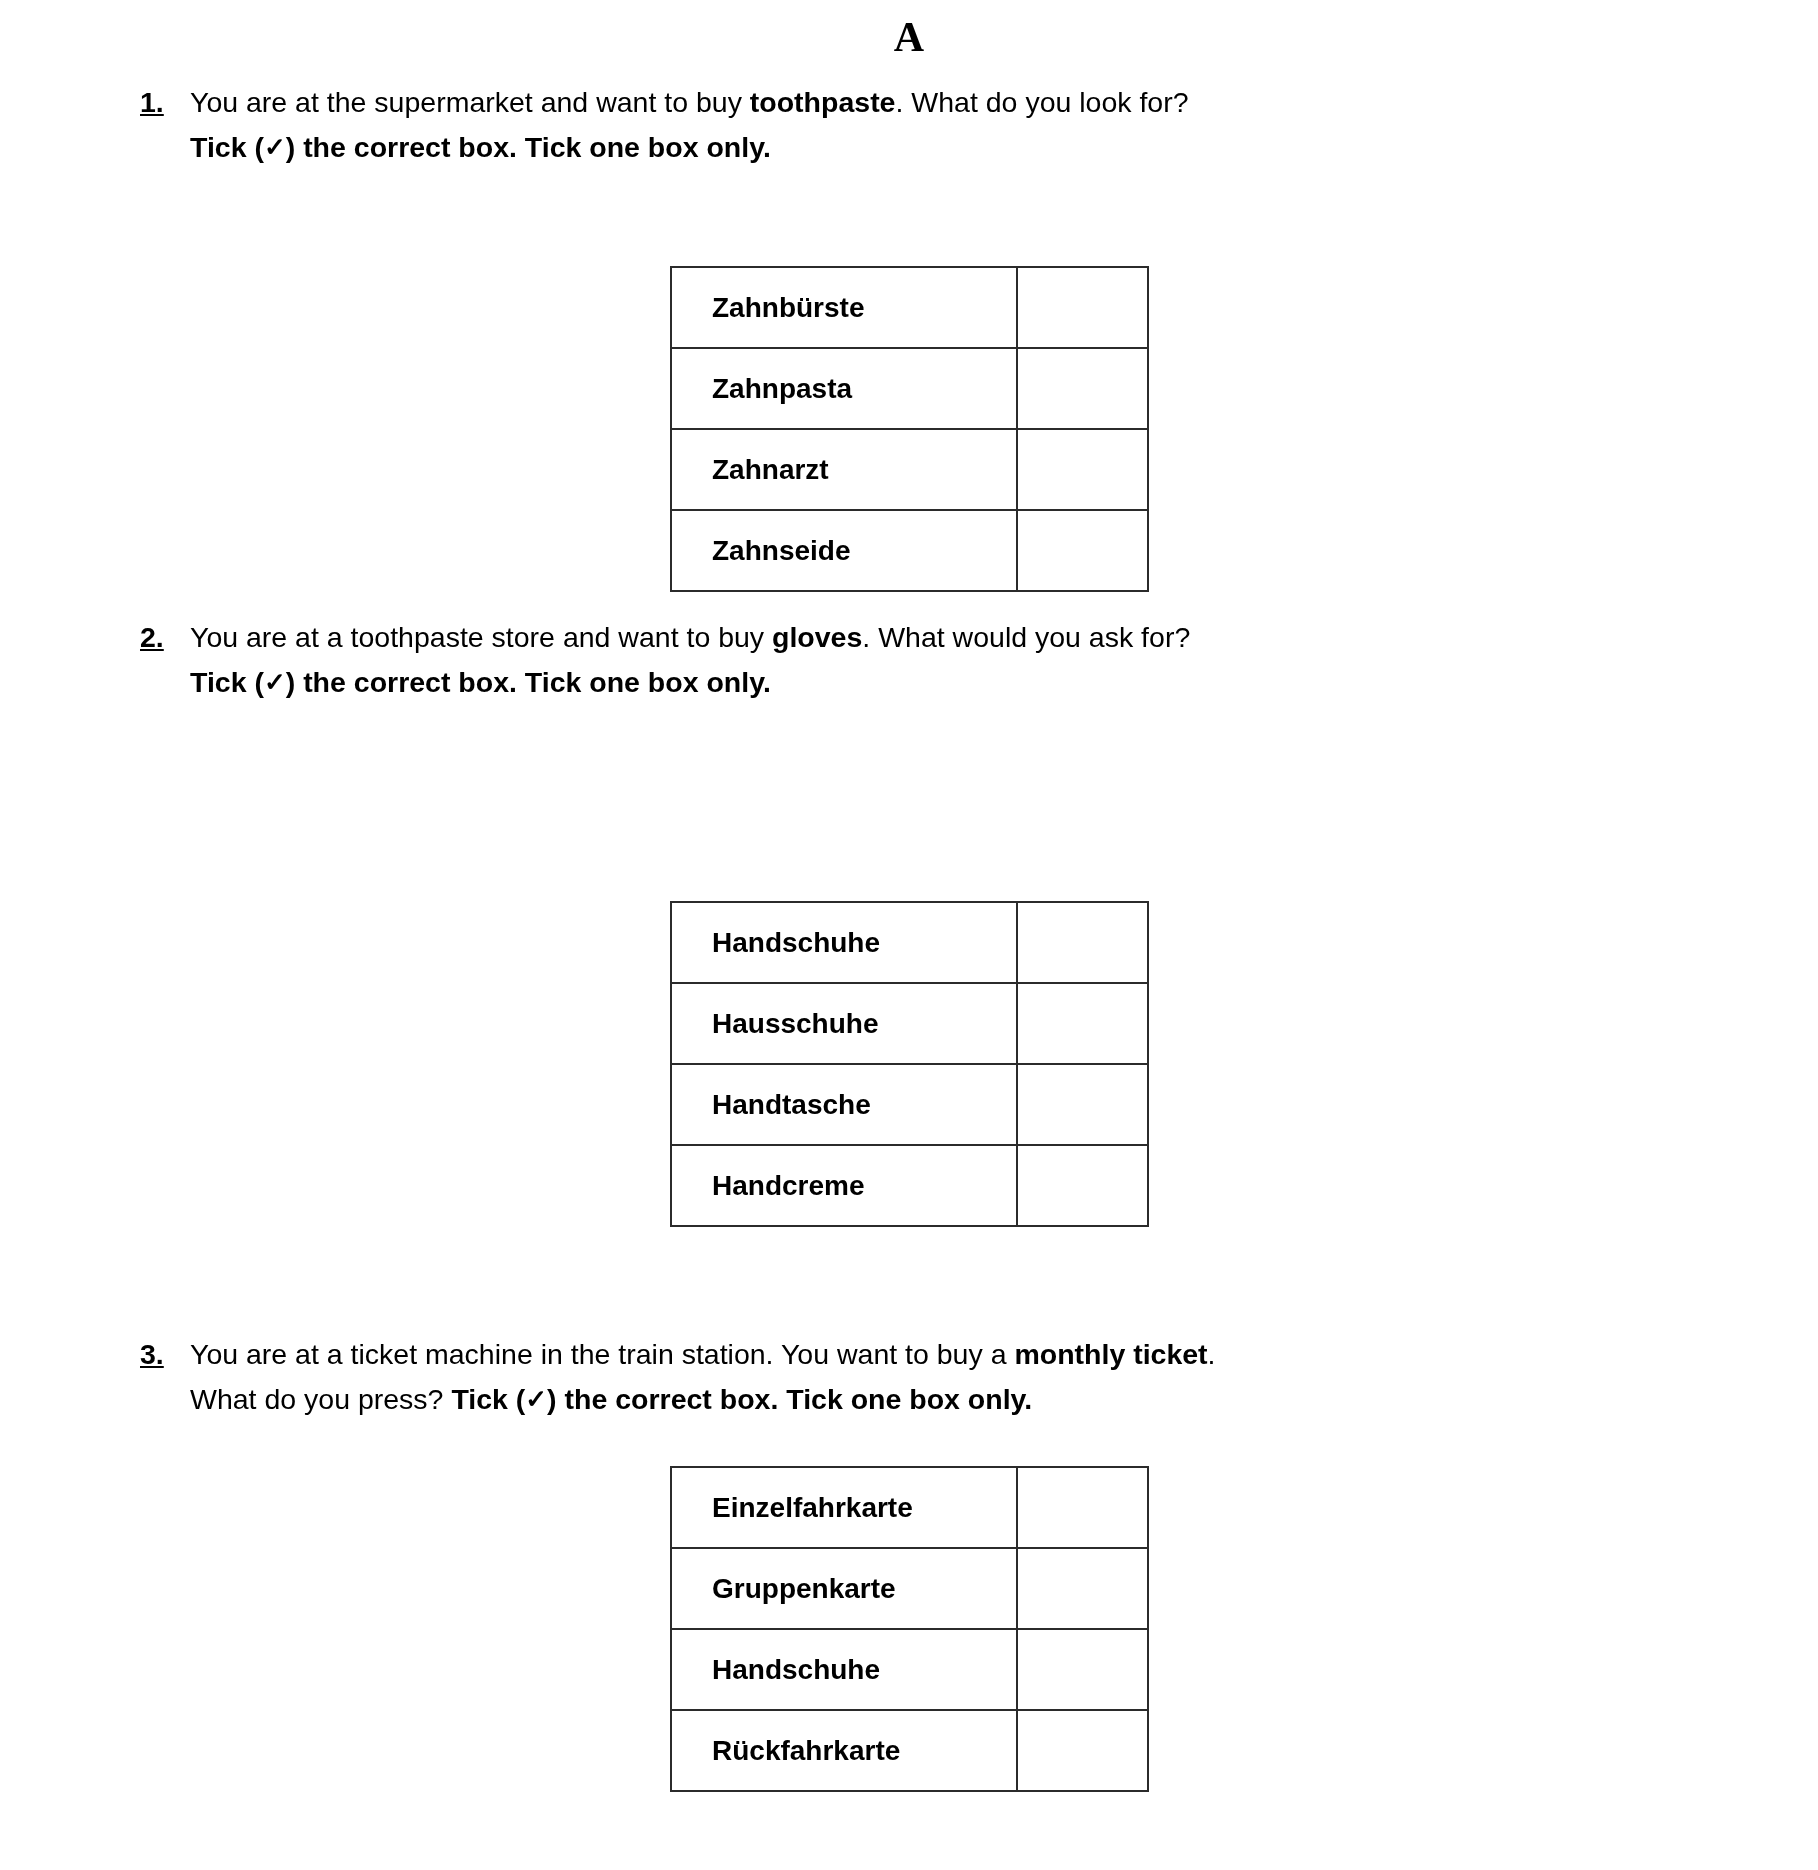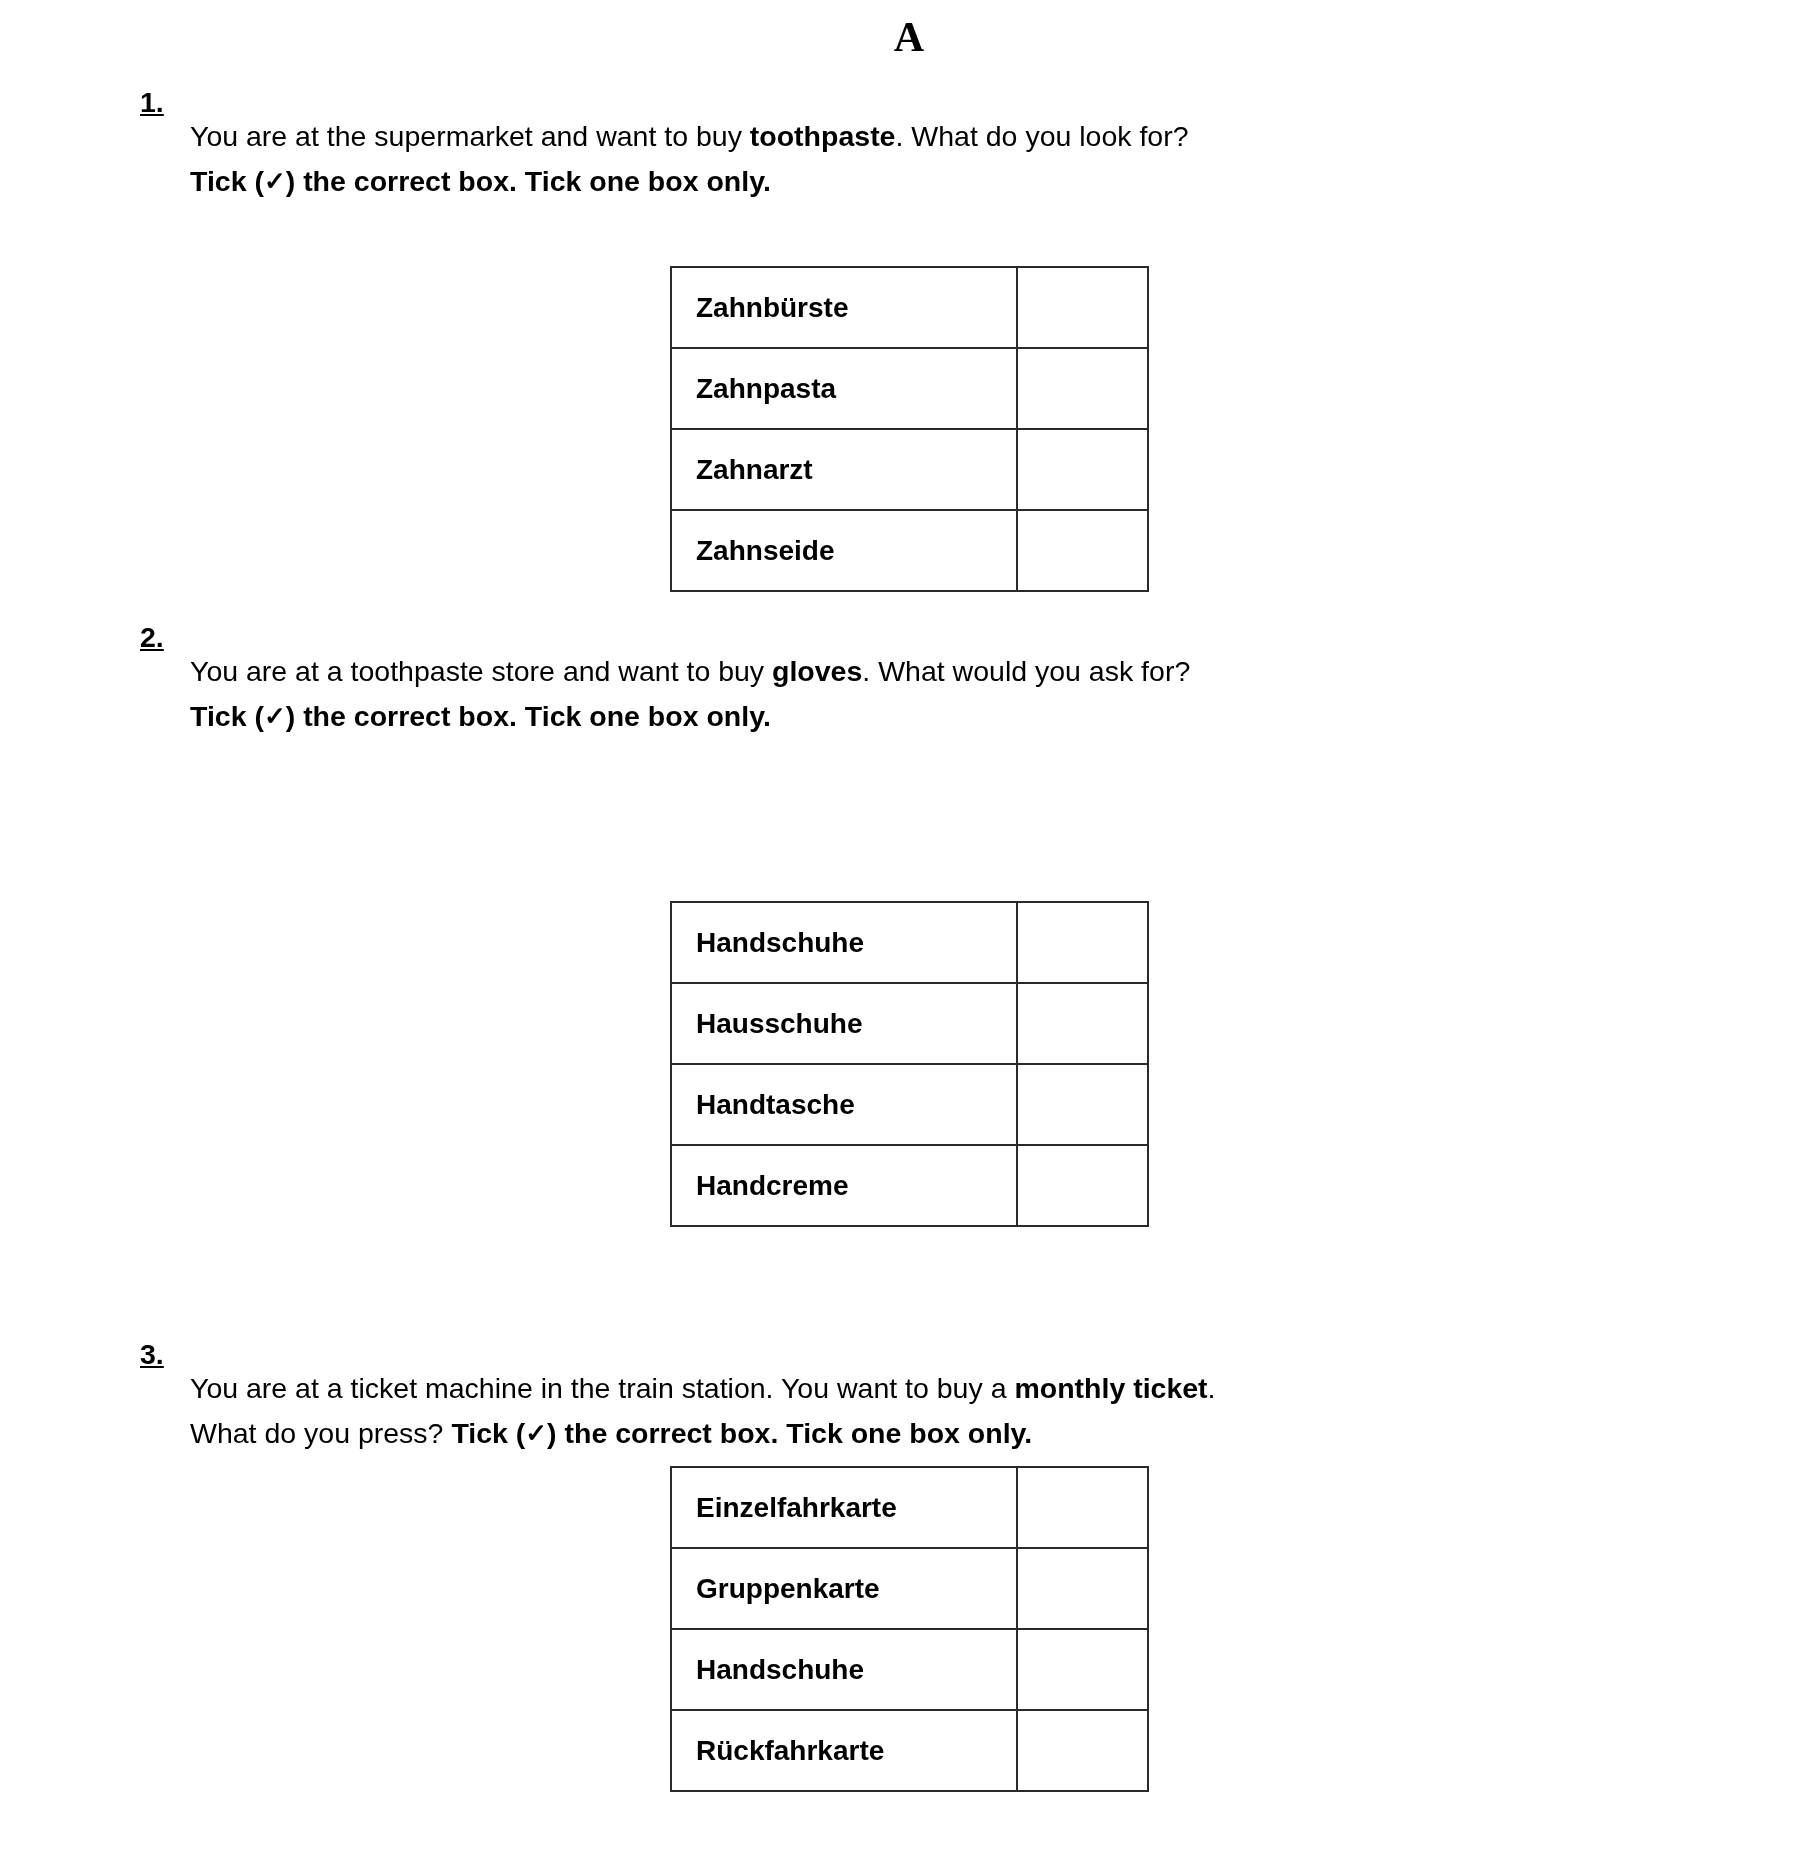--- a/index.html
+++ b/index.html
@@ -52,21 +52,20 @@
     font-size: 28.5px;
     line-height: 45px;
     text-decoration: underline;
     text-underline-offset: 2px;
   }
   .q-body {
     margin-left: 50px;
     font-size: 28.5px;
     line-height: 45px;
     font-weight: normal;
-    margin-top: 34px;
   }
   .q-line {
     white-space: normal;
   }
   .b {
     font-weight: bold;
   }
   .tickglyph {
     font-weight: bold;
     font-size: 26px;
@@ -80,21 +79,21 @@
   .opt-table {
     position: absolute;
     left: 670px;
     border-collapse: collapse;
     table-layout: fixed;
     width: 479px;
   }
   .opt-table td {
     border: 2px solid #2b2b2b;
     height: 79px;
-    padding: 0 0 0 24px;
+    padding: 0 0 0 40px;
     vertical-align: middle;
     font-weight: bold;
     font-size: 28px;
     line-height: 34px;
   }
   .opt-table td.tickcell {
     width: 129px;
     padding: 0;
   }
   .opt-table col.label-col { width: 346px; }

